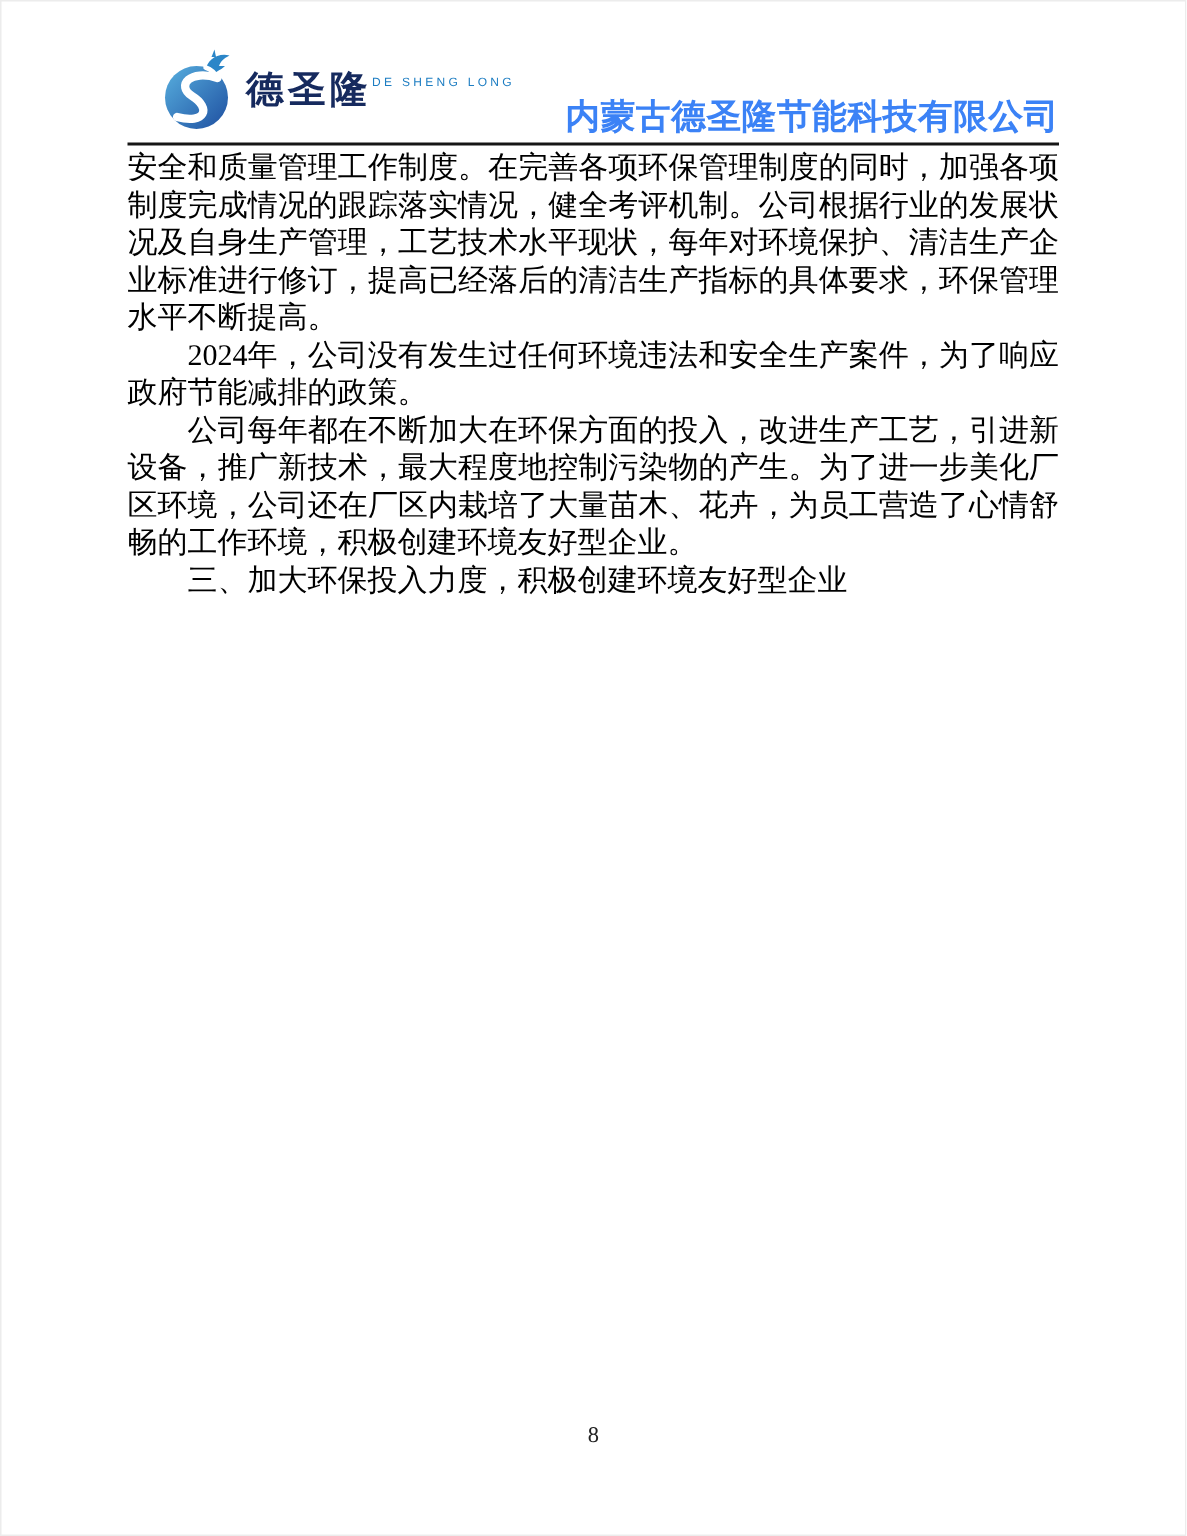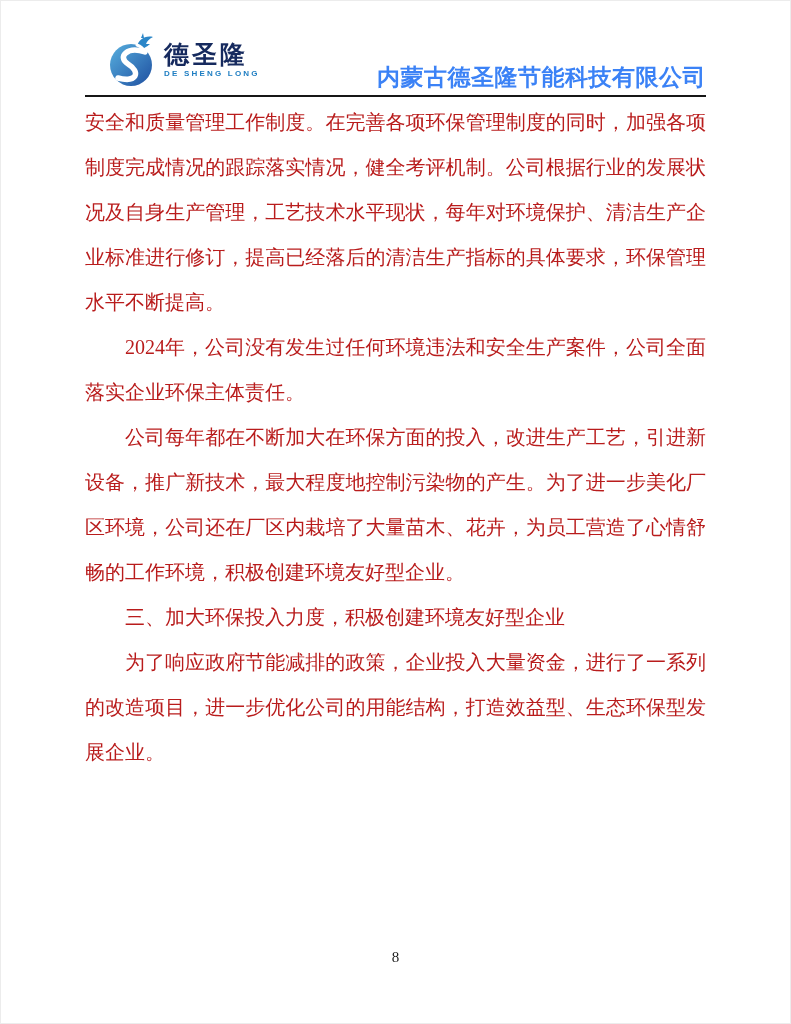--- a/index.html
+++ b/index.html
@@ -41,32 +41,32 @@
   }
   .logo {
     position: absolute;
     left: 22px;
     top: 32px;
     display: flex;
     align-items: center;
     gap: 5px;
   }
   .logo-icon { display: block; }
-  .logo-text { display: flex; flex-direction: column; line-height: 1; }
+  .logo-text { display: flex; flex-direction: row; line-height: 1; }
   .logo-cn {
     font-family: "Liberation Sans", "DejaVu Sans", sans-serif;
     font-size: 25px;
     font-weight: 700;
     color: #162a5e;
     letter-spacing: 3px;
   }
   .logo-en {
     font-family: "Liberation Sans", "DejaVu Sans", sans-serif;
     font-size: 8px;
-    font-weight: 700;
+    font-weight: 400;
     color: #1d7dc2;
     letter-spacing: 2.2px;
     margin-top: 3px;
   }
   .company-name {
     position: absolute;
     right: 0;
     bottom: 4px;
     font-size: 23px;
     font-weight: 700;
@@ -75,24 +75,24 @@
     white-space: nowrap;
   }
 
   
   .content {
     position: absolute;
     left: 85px;
     top: 100px;
     width: 621px;
     font-size: 20px;
-    line-height: 45px;
+    line-height: 25px;
     text-align: justify;
     text-justify: inter-ideograph;
-    color: #b91c1c;
+    color: #000000;
   }
   .content p {
     margin: 0;
   }
   .content p.indent {
     text-indent: 2em;
   }
 
   
   .page-number {
@@ -134,20 +134,19 @@
         <span class="logo-en">DE SHENG LONG</span>
       </div>
     </div>
 
     <div class="company-name">内蒙古德圣隆节能科技有限公司</div>
     <div class="header-rule"></div>
   </div>
 
   <div class="content">
     <p>安全和质量管理工作制度。在完善各项环保管理制度的同时，加强各项制度完成情况的跟踪落实情况，健全考评机制。公司根据行业的发展状况及自身生产管理，工艺技术水平现状，每年对环境保护、清洁生产企业标准进行修订，提高已经落后的清洁生产指标的具体要求，环保管理水平不断提高。</p>
-    <p class="indent">2024年，公司没有发生过任何环境违法和安全生产案件，公司全面落实企业环保主体责任。</p>
+    <p class="indent">2024年，公司没有发生过任何环境违法和安全生产案件，为了响应政府节能减排的政策。</p>
     <p class="indent">公司每年都在不断加大在环保方面的投入，改进生产工艺，引进新设备，推广新技术，最大程度地控制污染物的产生。为了进一步美化厂区环境，公司还在厂区内栽培了大量苗木、花卉，为员工营造了心情舒畅的工作环境，积极创建环境友好型企业。</p>
     <p class="indent">三、加大环保投入力度，积极创建环境友好型企业</p>
-    <p class="indent">为了响应政府节能减排的政策，企业投入大量资金，进行了一系列的改造项目，进一步优化公司的用能结构，打造效益型、生态环保型发展企业。</p>
   </div>
 
   <div class="page-number">8</div>
 </div>
 
 </body></html>

